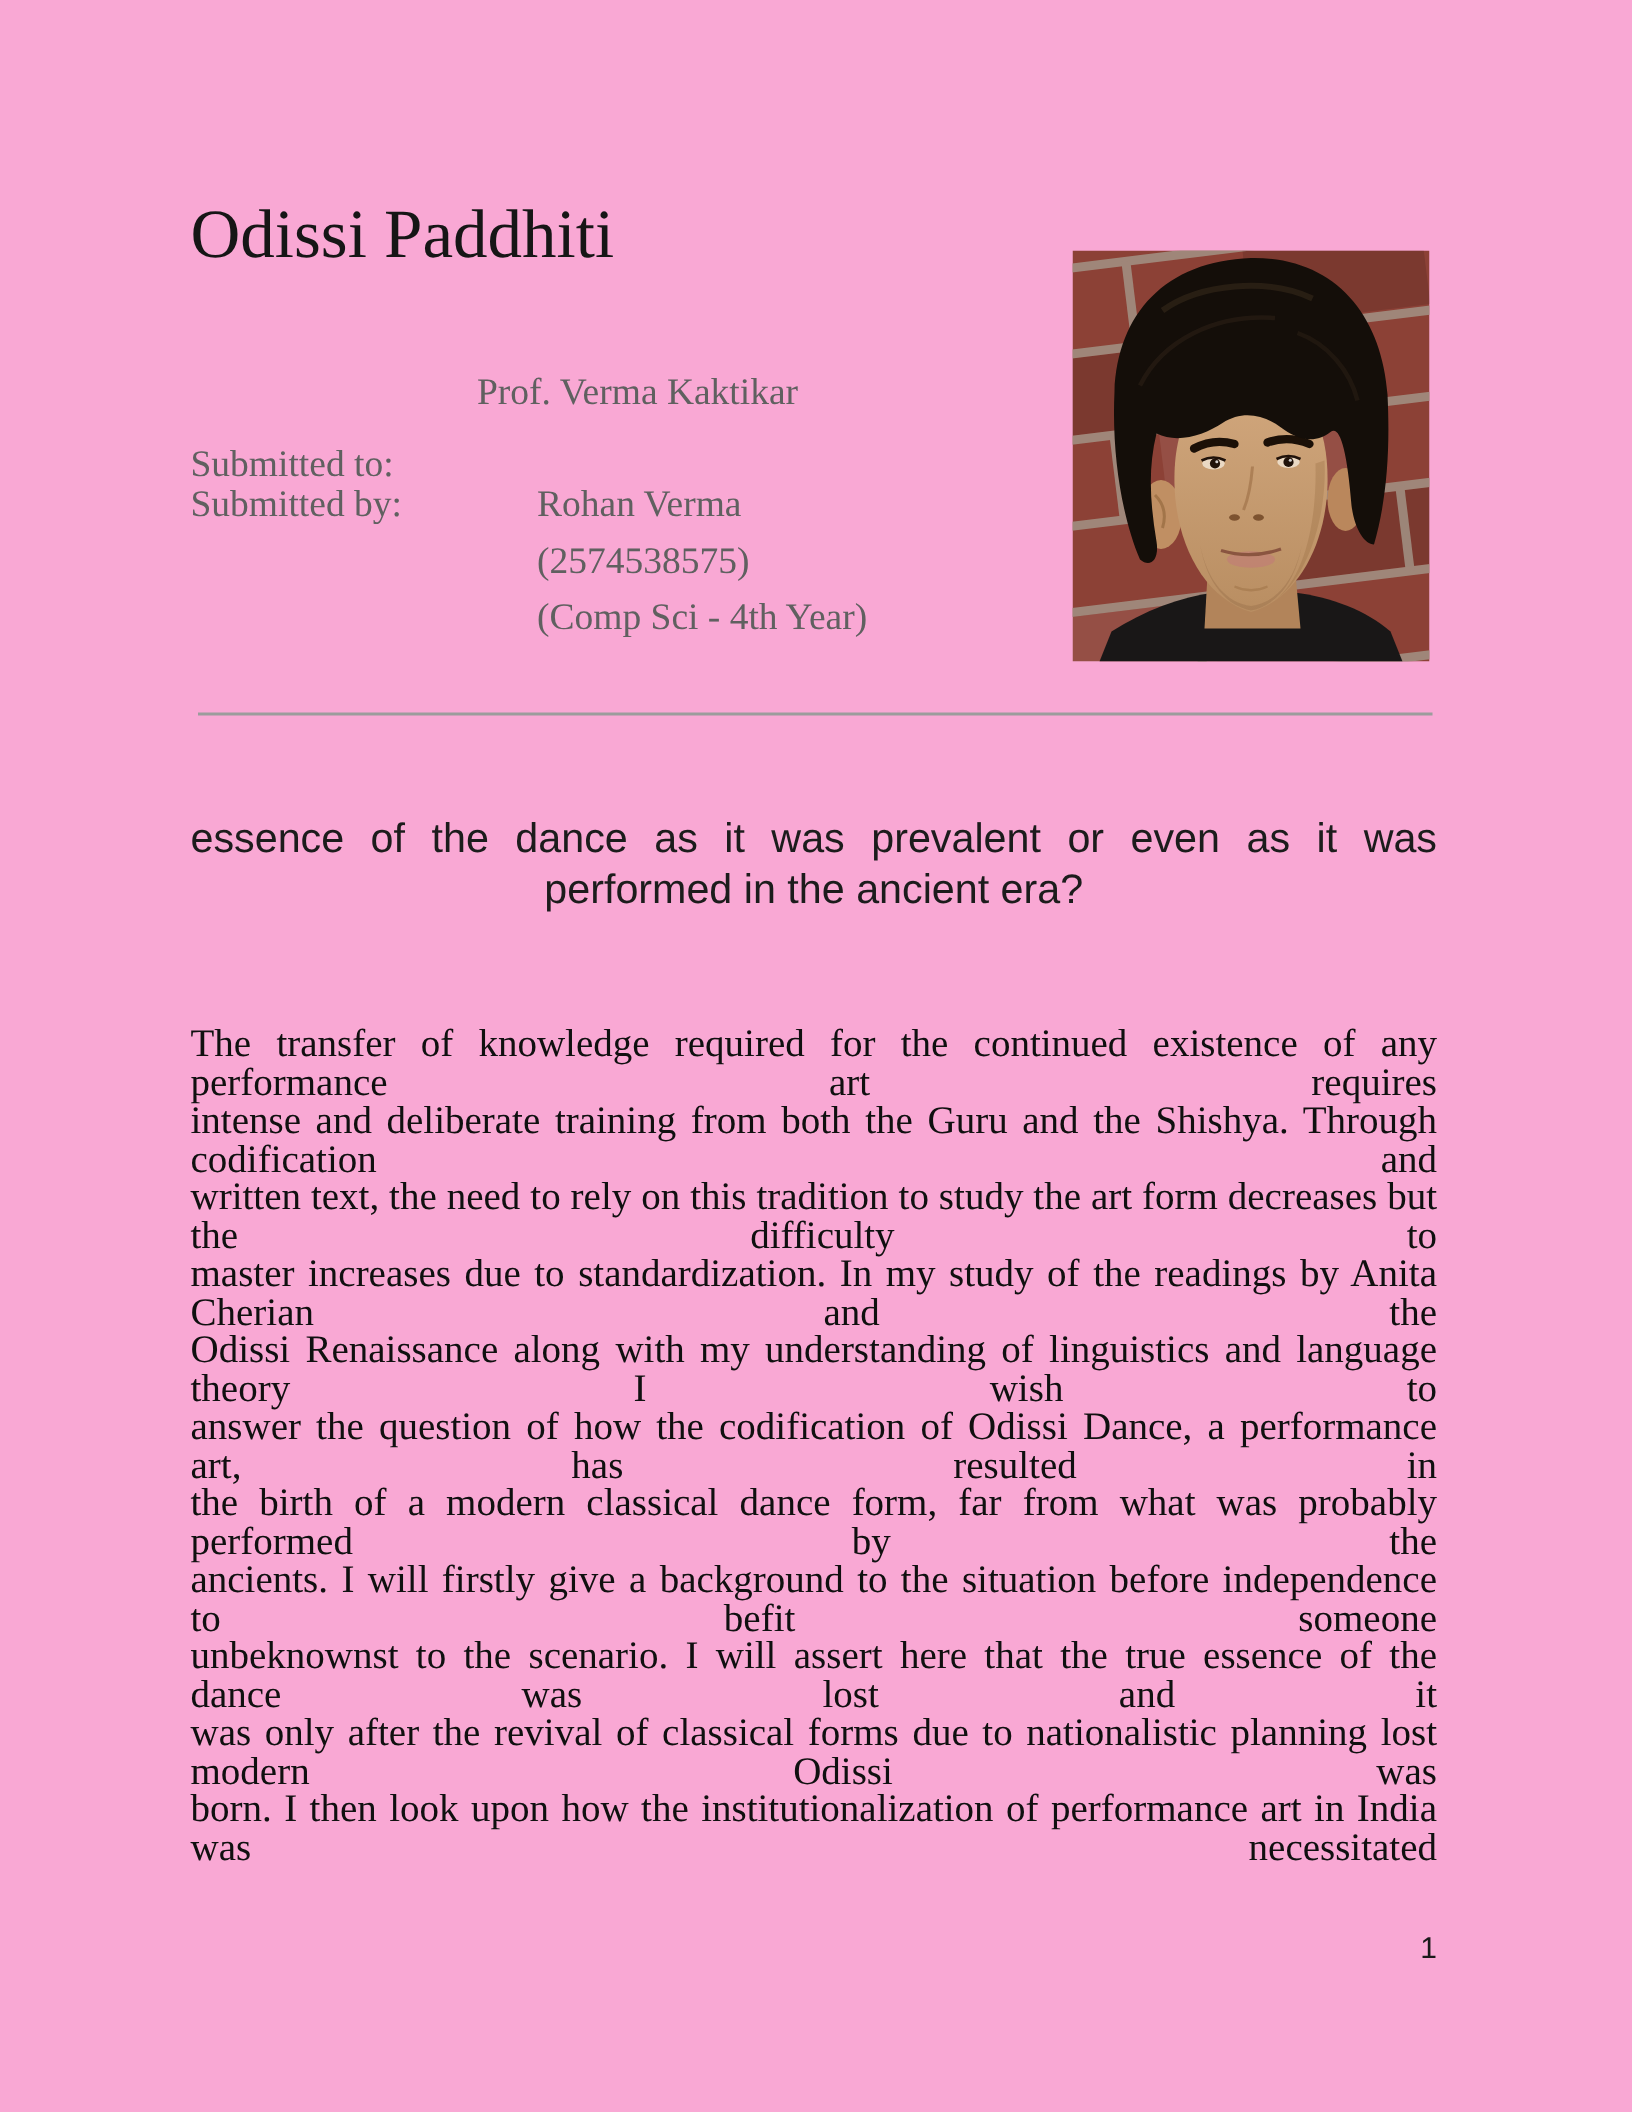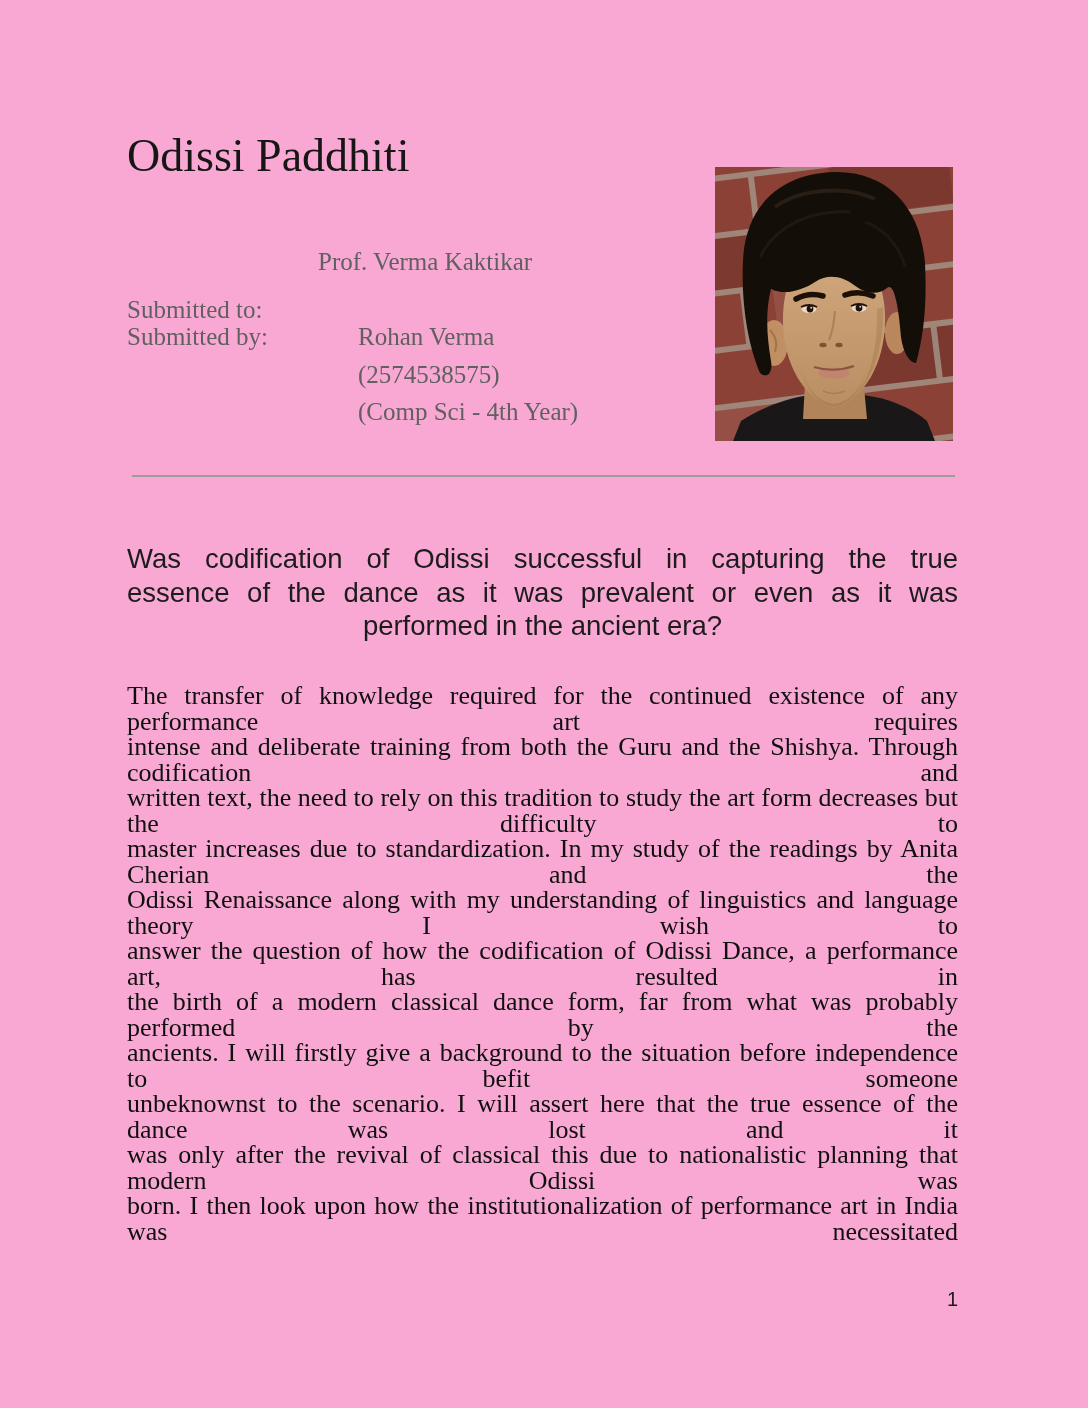--- a/index.html
+++ b/index.html
@@ -164,34 +164,33 @@
       <path d="M 119,5 C 62,7 30,42 28,94 C 26,136 33,178 45,206 C 52,212 58,206 56,194 C 52,170 50,146 56,122 C 70,129 88,123 100,115 C 114,106 128,110 139,118 C 148,125 161,130 172,121 C 178,116 183,132 186,170 C 188,186 195,196 201,196 C 209,168 212,136 210,96 C 206,42 174,4 119,5 Z" fill="#140e09"></path>
       <path d="M 60,40 C 85,22 130,18 160,32" stroke="#3b2d1e" stroke-width="4" fill="none" opacity="0.5"></path>
       <path d="M 45,90 C 60,60 95,42 135,45" stroke="#33261a" stroke-width="3" fill="none" opacity="0.45"></path>
       <path d="M 150,55 C 170,62 185,80 190,100" stroke="#33261a" stroke-width="3" fill="none" opacity="0.4"></path>
     </svg>
   </div>
 
   <div class="rule"></div>
 
   <div class="heading">
-    <div class="jline">Was codification of Odissi successful in capturing the true</div>
     <div class="jline">essence of the dance as it was prevalent or even as it was</div>
     <div class="lastline">performed in the ancient era?</div>
   </div>
 
   <div class="body-text">
     <div class="body-line">The transfer of knowledge required for the continued existence of any performance art requires</div>
     <div class="body-line">intense and deliberate training from both the Guru and the Shishya. Through codification and</div>
     <div class="body-line">written text, the need to rely on this tradition to study the art form decreases but the difficulty to</div>
     <div class="body-line">master increases due to standardization. In my study of the readings by Anita Cherian and the</div>
     <div class="body-line">Odissi Renaissance along with my understanding of linguistics and language theory I wish to</div>
     <div class="body-line">answer the question of how the codification of Odissi Dance, a performance art, has resulted in</div>
     <div class="body-line">the birth of a modern classical dance form, far from what was probably performed by the</div>
     <div class="body-line">ancients. I will firstly give a background to the situation before independence to befit someone</div>
     <div class="body-line">unbeknownst to the scenario. I will assert here that the true essence of the dance was lost and it</div>
-    <div class="body-line">was only after the revival of classical this due to nationalistic planning that modern Odissi was</div>
+    <div class="body-line">was only after the revival of classical forms due to nationalistic planning lost modern Odissi was</div>
     <div class="body-line">born. I then look upon how the institutionalization of performance art in India was necessitated</div>
   </div>
 
   <div class="page-number">1</div>
 
 </div>
 
 </body></html>

